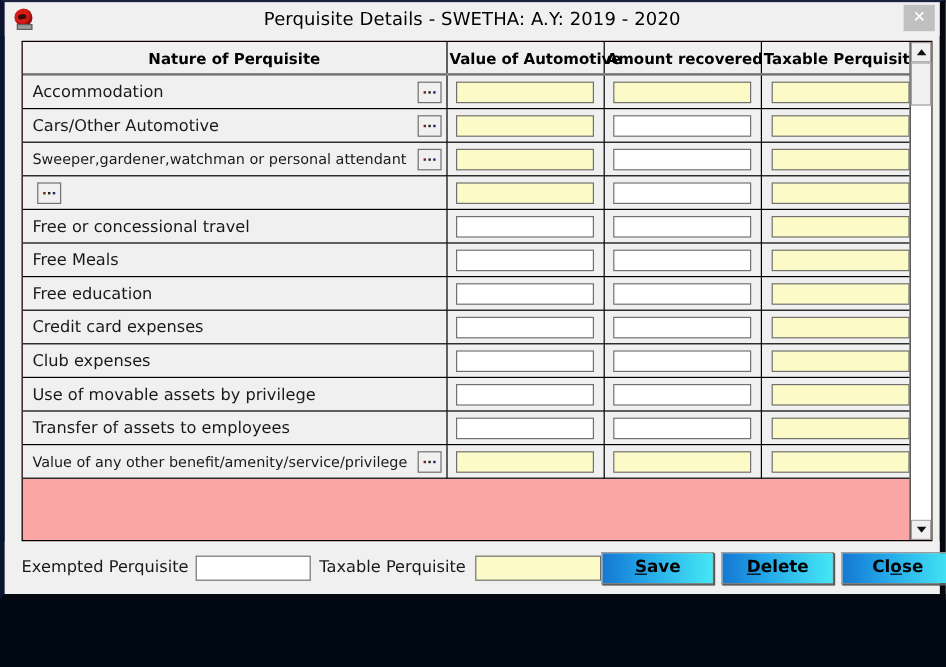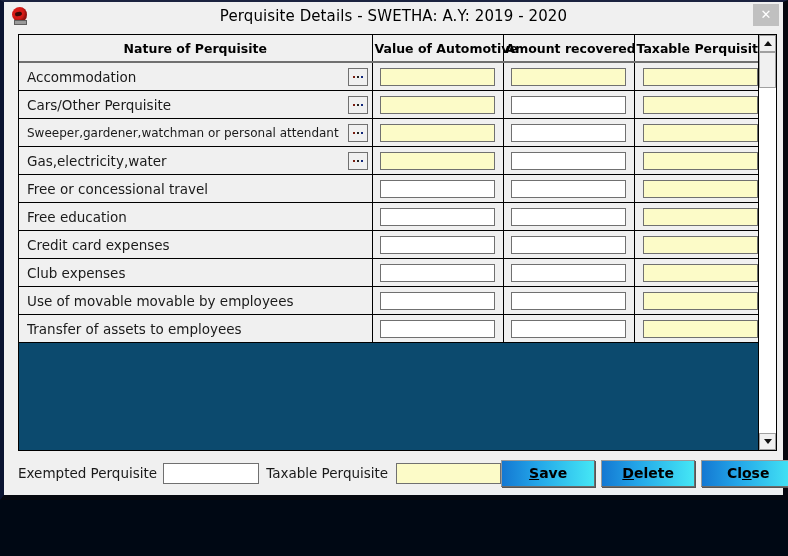--- a/index.html
+++ b/index.html
@@ -96,21 +96,21 @@
   }
 
   
   .grid-wrap {
     position: relative;
     margin: 4px 6px 0 14px;
     flex: 1;
     min-height: 0;
     display: flex;
     border: 1px solid #000;
-    background: #0c4a6e;
+    background: #fca5a5;
     box-sizing: border-box;
   }
   .grid-scroll-area {
     flex: 1;
     min-width: 0;
     display: flex;
     flex-direction: column;
     overflow: hidden;
   }
 
@@ -368,21 +368,21 @@
               </td>
               <td>
                 <div class="fieldcell">
                   <input type="text" class="fld yellow" value="" style="">
                 </div>
               </td>
             </tr>
             <tr>
               <td>
                 <div class="namecell">
-                  <span class="lbl">Cars/Other Perquisite</span>
+                  <span class="lbl">Cars/Other Automotive</span>
                   <div class="dots-btn">
                     <i class="r"></i>
                     <i></i>
                     <i class="b"></i>
                   </div>
                 </div>
               </td>
               <td>
                 <div class="fieldcell">
                   <input type="text" class="fld yellow" value="" style="">
@@ -422,21 +422,20 @@
               </td>
               <td>
                 <div class="fieldcell">
                   <input type="text" class="fld yellow" value="" style="">
                 </div>
               </td>
             </tr>
             <tr>
               <td>
                 <div class="namecell">
-                  <span class="lbl">Gas,electricity,water</span>
                   <div class="dots-btn">
                     <i class="r"></i>
                     <i></i>
                     <i class="b"></i>
                   </div>
                 </div>
               </td>
               <td>
                 <div class="fieldcell">
                   <input type="text" class="fld yellow" value="" style="">
@@ -471,20 +470,42 @@
               </td>
               <td>
                 <div class="fieldcell">
                   <input type="text" class="fld yellow" value="" style="">
                 </div>
               </td>
             </tr>
             <tr>
               <td>
                 <div class="namecell">
+                  <span class="lbl">Free Meals</span>
+                </div>
+              </td>
+              <td>
+                <div class="fieldcell">
+                  <input type="text" class="fld" value="" style="">
+                </div>
+              </td>
+              <td>
+                <div class="fieldcell">
+                  <input type="text" class="fld" value="" style="">
+                </div>
+              </td>
+              <td>
+                <div class="fieldcell">
+                  <input type="text" class="fld yellow" value="" style="">
+                </div>
+              </td>
+            </tr>
+            <tr>
+              <td>
+                <div class="namecell">
                   <span class="lbl">Free education</span>
                 </div>
               </td>
               <td>
                 <div class="fieldcell">
                   <input type="text" class="fld" value="" style="">
                 </div>
               </td>
               <td>
                 <div class="fieldcell">
@@ -537,21 +558,21 @@
               </td>
               <td>
                 <div class="fieldcell">
                   <input type="text" class="fld yellow" value="" style="">
                 </div>
               </td>
             </tr>
             <tr>
               <td>
                 <div class="namecell">
-                  <span class="lbl">Use of movable movable by employees</span>
+                  <span class="lbl">Use of movable assets by privilege</span>
                 </div>
               </td>
               <td>
                 <div class="fieldcell">
                   <input type="text" class="fld" value="" style="">
                 </div>
               </td>
               <td>
                 <div class="fieldcell">
                   <input type="text" class="fld" value="" style="">
@@ -570,20 +591,47 @@
                 </div>
               </td>
               <td>
                 <div class="fieldcell">
                   <input type="text" class="fld" value="" style="">
                 </div>
               </td>
               <td>
                 <div class="fieldcell">
                   <input type="text" class="fld" value="" style="">
+                </div>
+              </td>
+              <td>
+                <div class="fieldcell">
+                  <input type="text" class="fld yellow" value="" style="">
+                </div>
+              </td>
+            </tr>
+            <tr>
+              <td>
+                <div class="namecell small">
+                  <span class="lbl">Value of any other benefit/amenity/service/privilege</span>
+                  <div class="dots-btn">
+                    <i class="r"></i>
+                    <i></i>
+                    <i class="b"></i>
+                  </div>
+                </div>
+              </td>
+              <td>
+                <div class="fieldcell">
+                  <input type="text" class="fld yellow" value="" style="">
+                </div>
+              </td>
+              <td>
+                <div class="fieldcell">
+                  <input type="text" class="fld yellow" value="" style="">
                 </div>
               </td>
               <td>
                 <div class="fieldcell">
                   <input type="text" class="fld yellow" value="" style="">
                 </div>
               </td>
             </tr>
           </tbody>
       </table>

